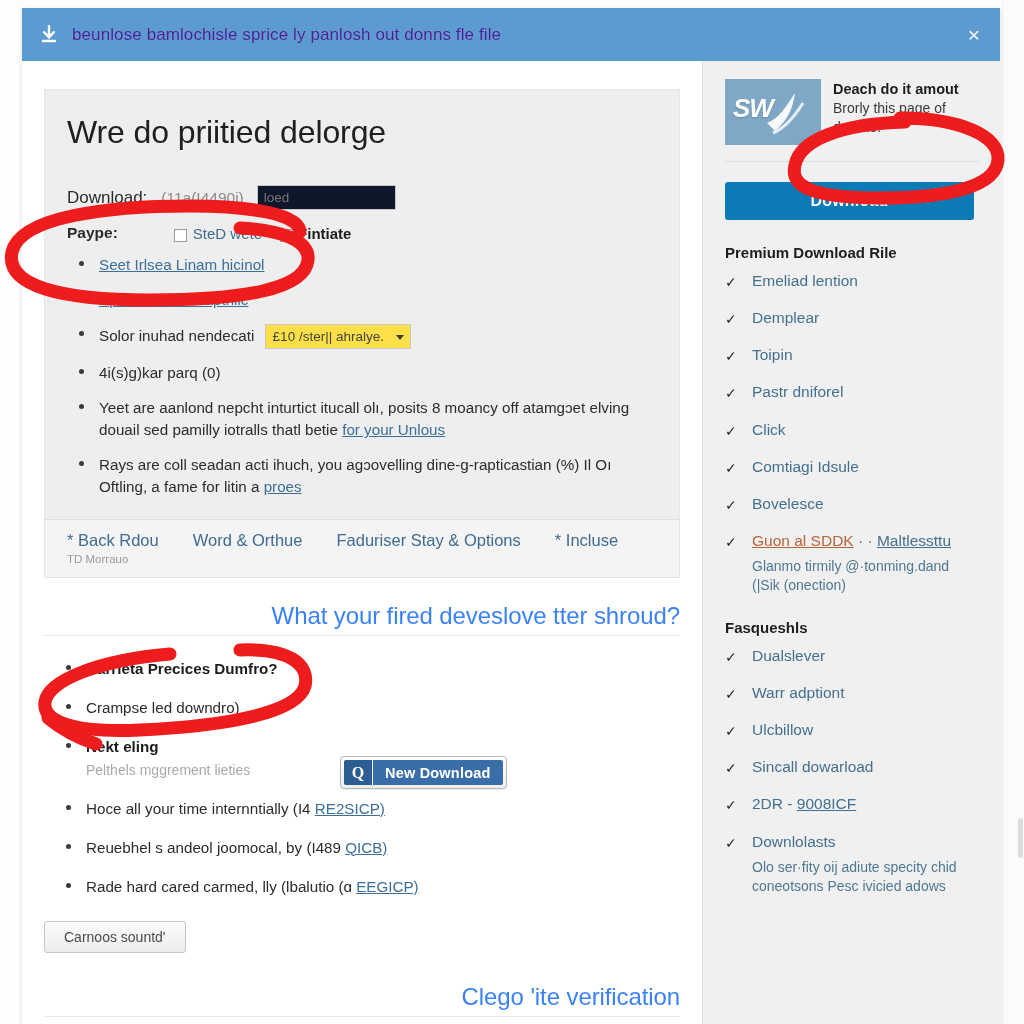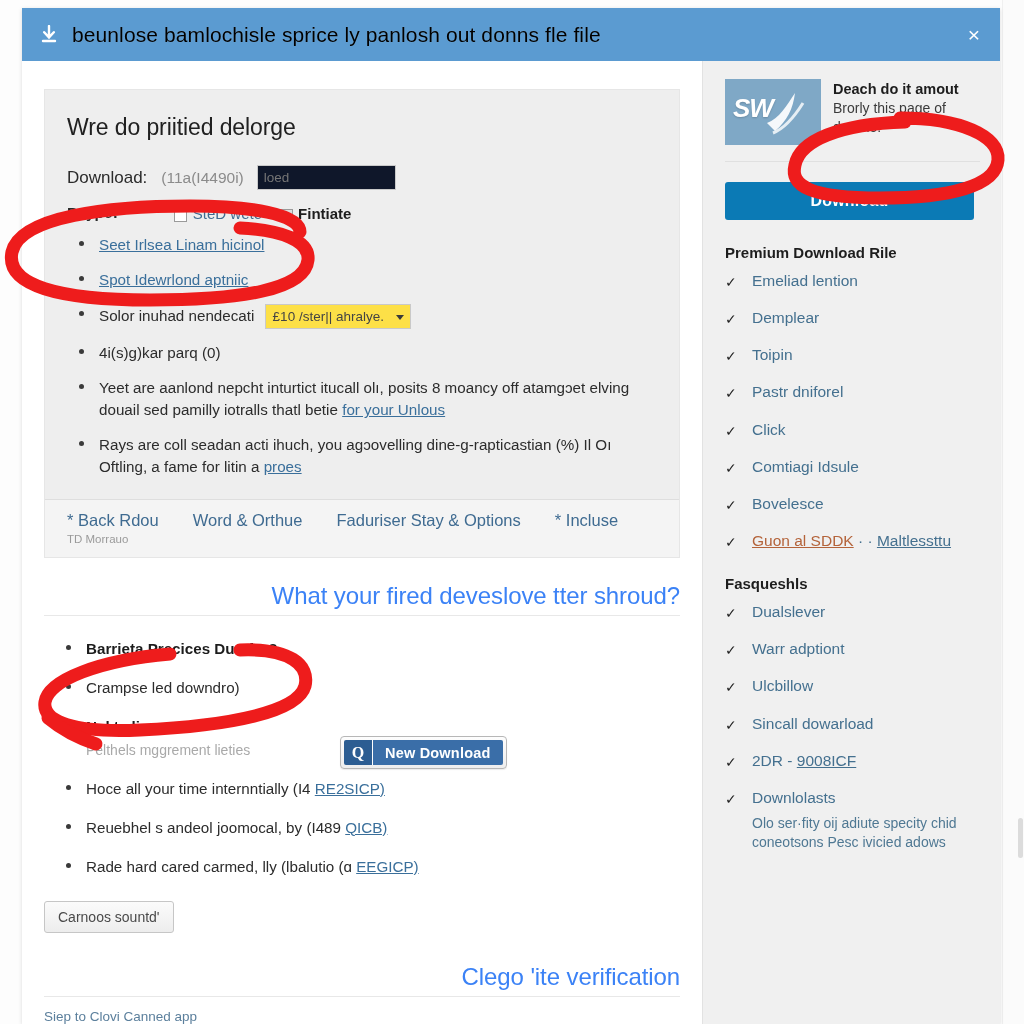--- a/index.html
+++ b/index.html
@@ -50,22 +50,22 @@
     padding: 0 14px 0 18px;
   }
   .title-dl-icon {
     width: 18px; height: 20px;
     margin-right: 14px;
     flex: 0 0 auto;
     position: relative;
   }
   .title-dl-icon svg { display:block; }
   .dialog-title {
-    color: #000000;
-    font-size: 21px;
+    color: #4c1d95;
+    font-size: 17px;
     letter-spacing: 0.1px;
     white-space: nowrap;
     text-shadow: 0 0 1px rgba(255,255,255,0.25);
   }
   .dialog-close {
     margin-left: auto;
     color: #ffffff;
     font-size: 21px;
     line-height: 1;
     cursor: pointer;
@@ -88,24 +88,24 @@
   }
 
   .card {
     background: #eeeeee;
     width: 636px;
     border: 1px solid #e6e6e6;
   }
   .card-inner { padding: 20px 22px 8px 22px; }
 
   .card-title {
-    font-size: 23px;
+    font-size: 32px;
     color: #202020;
     font-weight: 400;
-    margin: 4px 0 24px 0;
+    margin: 4px 0 34px 0;
     letter-spacing: -0.1px;
   }
 
   .field-row {
     display: flex;
     align-items: center;
     margin-bottom: 14px;
     font-size: 17px;
     color: #2b2b2b;
   }
@@ -272,21 +272,21 @@
     padding: 0 12px;
     border-radius: 0 2px 2px 0;
     border-left: 1px solid #ffffff;
     white-space: nowrap;
     letter-spacing: 0.2px;
   }
 
   .btn-grey {
     display: inline-block;
     margin-top: 6px;
-    padding: 7px 13px;
+    padding: 7px 19px;
     font-size: 14px;
     color: #4a4a4a;
     background: linear-gradient(#fbfbfb, #ededed);
     border: 1px solid #c6c6c6;
     border-radius: 3px;
   }
 
   
   .section3 { padding-top: 30px; }
   .verify-sub {
@@ -544,20 +544,21 @@
           <li><span class="tick">✓</span><span>Toipin</span></li>
           <li><span class="tick">✓</span><span>Pastr dniforel</span></li>
           <li><span class="tick">✓</span><span>Click</span></li>
           <li><span class="tick">✓</span><span>Comtiagi Idsule</span></li>
           <li><span class="tick">✓</span><span>Bovelesce</span></li>
           <li class="tight">
             <span class="tick">✓</span>
             <a class="sdk" href="#">Guon al SDDK</a><span> · · </span><a class="side-lnk" href="#">Maltlessttu</a>
           </li>
         </ul>
+        <div class="sub-note">Glanmo tirmily @·tonming.dand (|Sik (onection)</div>
 
         <div class="side-heading">Fasqueshls</div>
         <ul class="checklist">
           <li><span class="tick">✓</span><span>Dualslever</span></li>
           <li><span class="tick">✓</span><span>Warr adptiont</span></li>
           <li><span class="tick">✓</span><span>Ulcbillow</span></li>
           <li><span class="tick">✓</span><span>Sincall dowarload</span></li>
           <li><span class="tick">✓</span><span>2DR - </span><a class="side-lnk" href="#">9008ICF</a></li>
           <li class="tight"><span class="tick">✓</span><span>Downlolasts</span></li>
         </ul>

